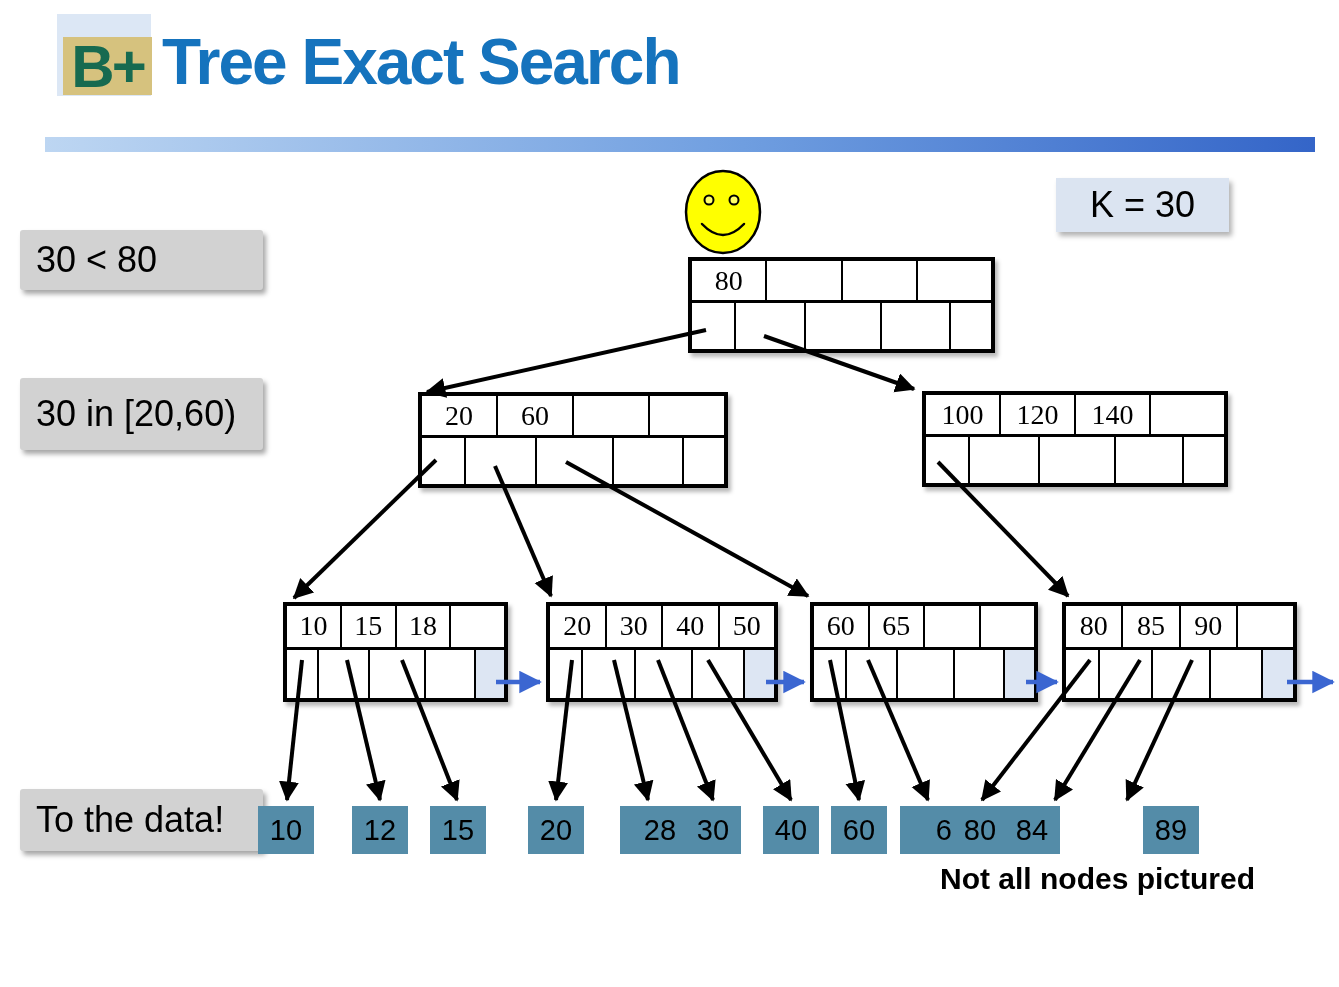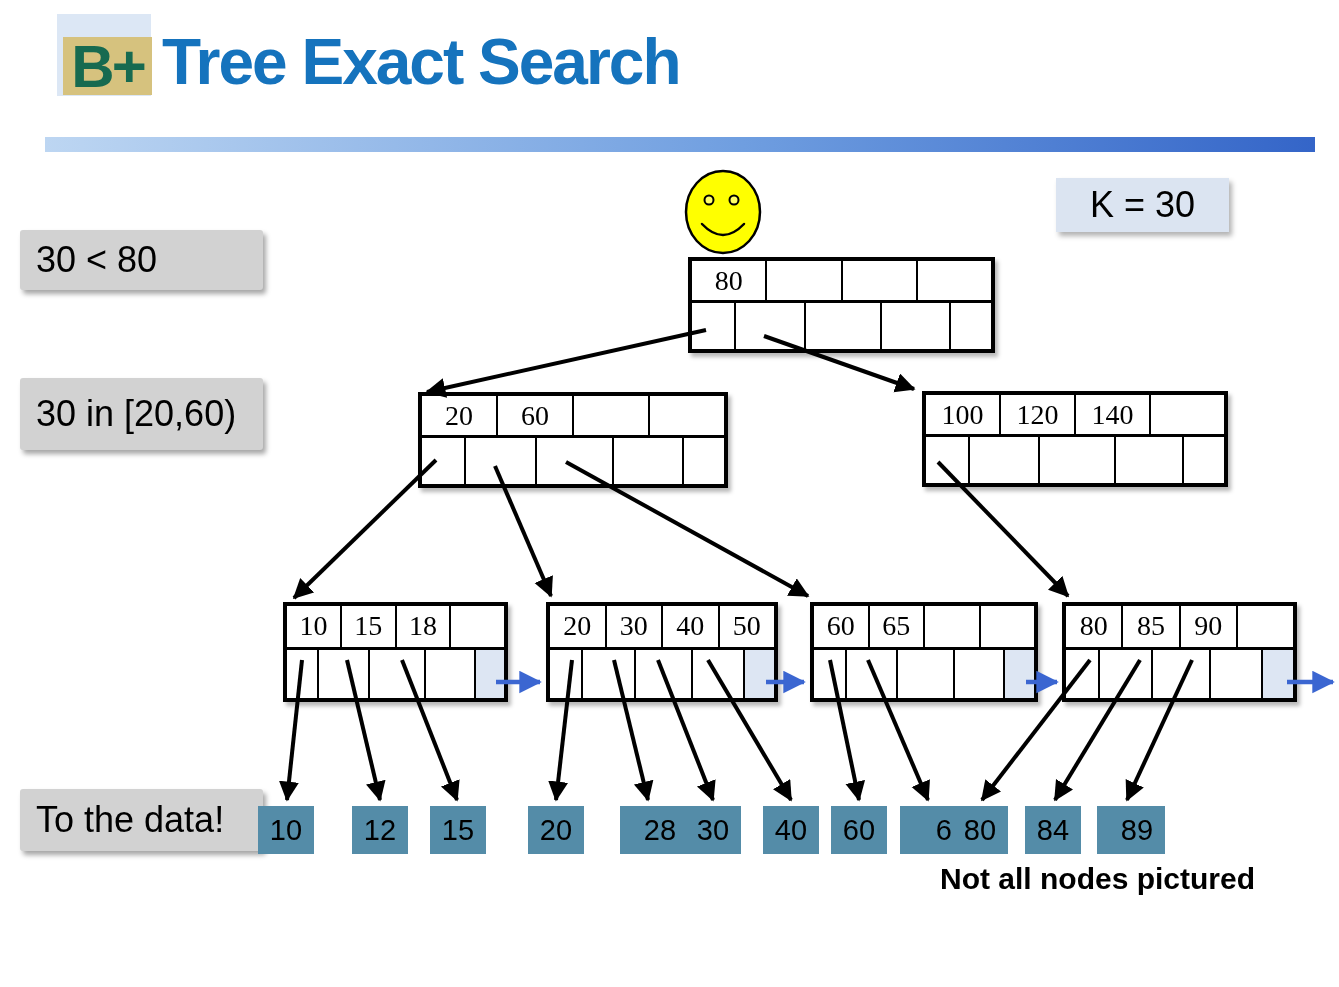--- a/index.html
+++ b/index.html
@@ -180,22 +180,22 @@
   <div class="datablock" style="left:258px;">10</div>
   <div class="datablock" style="left:352px;">12</div>
   <div class="datablock" style="left:430px;">15</div>
   <div class="datablock" style="left:528px;">20</div>
   <div class="datablock" style="left:620px;padding-left:12px;">28</div>
   <div class="datablock" style="left:685px;">30</div>
   <div class="datablock" style="left:763px;">40</div>
   <div class="datablock" style="left:831px;">60</div>
   <div class="datablock" style="left:900px;padding-left:24px;">63</div>
   <div class="datablock" style="left:952px;">80</div>
-  <div class="datablock" style="left:1025px;">84</div>
-  <div class="datablock" style="left:1097px;padding-left:12px;">89</div>
+  <div class="datablock" style="left:1004px;">84</div>
+  <div class="datablock" style="left:1143px;">89</div>
 
   <div class="footnote">Not all nodes pictured</div>
 
   <svg class="overlay" width="1339" height="987" viewBox="0 0 1339 987">
     <defs>
       <marker id="ab" markerWidth="6" markerHeight="6" refX="4.6" refY="2.5" orient="auto">
         <path d="M0,0 L5,2.5 L0,5 z" fill="#000"></path>
       </marker>
       <marker id="au" markerWidth="6" markerHeight="6" refX="4.6" refY="2.5" orient="auto">
         <path d="M0,0 L5,2.5 L0,5 z" fill="#3b66d1"></path>

